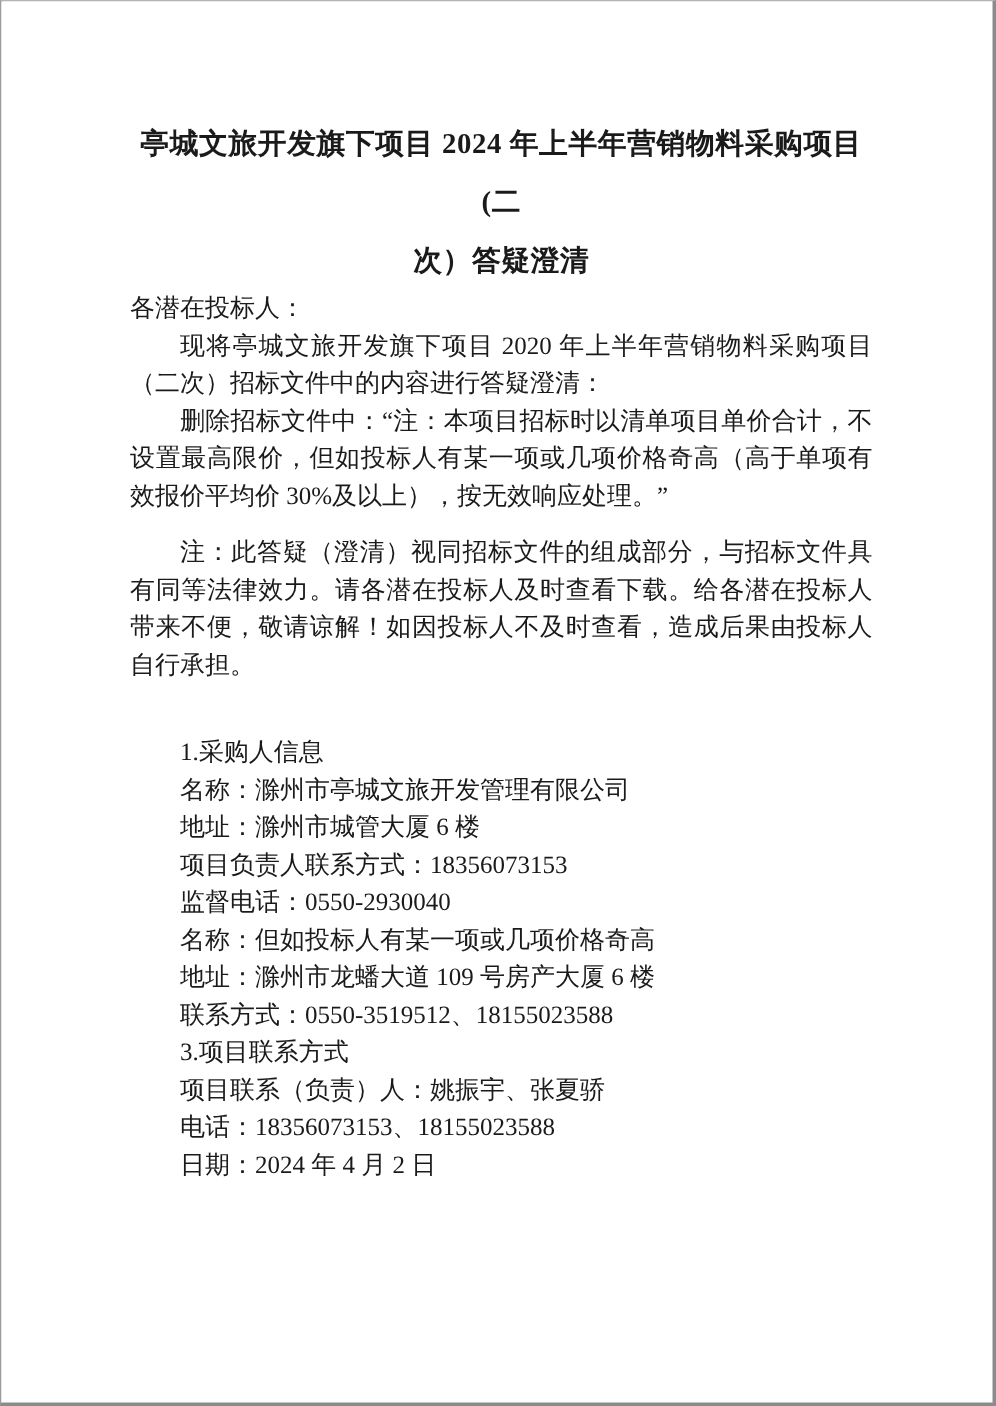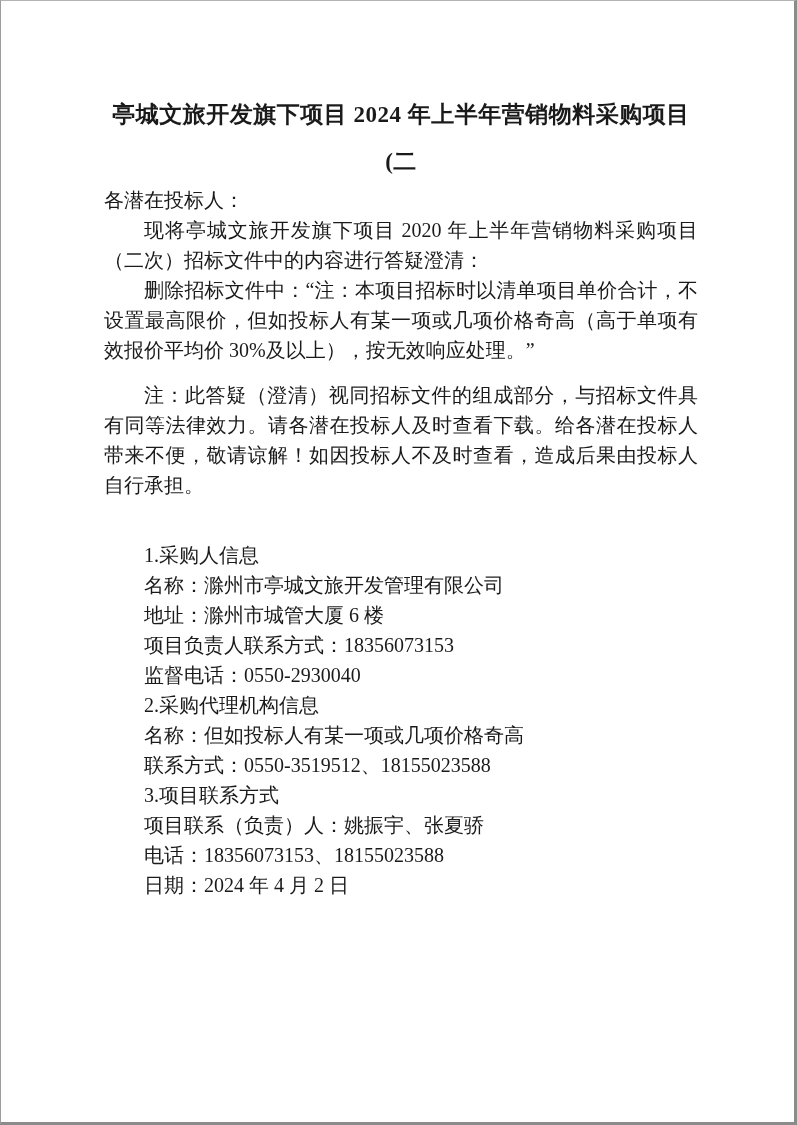--- a/index.html
+++ b/index.html
@@ -48,20 +48,21 @@
   .spacer-lg { height: 40px; }
 </style>
 </head>
 <body>
 
 <div class="page">
   <div class="content">
 
     <h1 class="doc-title">
       <span class="title-line">亭城文旅开发旗下项目 2024 年上半年营销物料采购项目(二</span>
+      <span class="title-line">次）答疑澄清</span>
     </h1>
 
     <div class="body-text">
 
       <p>各潜在投标人：</p>
 
       <p class="indent">现将亭城文旅开发旗下项目 2020 年上半年营销物料采购项目（二次）招标文件中的内容进行答疑澄清：</p>
 
       <p class="indent">删除招标文件中：“注：本项目招标时以清单项目单价合计，不设置最高限价，但如投标人有某一项或几项价格奇高（高于单项有效报价平均价 30%及以上），按无效响应处理。”</p>
 
@@ -73,22 +74,22 @@
 
       <div>
         <p class="indent">1.采购人信息</p>
         <p class="indent">名称：滁州市亭城文旅开发管理有限公司</p>
         <p class="indent">地址：滁州市城管大厦 6 楼</p>
         <p class="indent">项目负责人联系方式：18356073153</p>
         <p class="indent">监督电话：0550-2930040</p>
       </div>
 
       <div>
-        <p class="indent">2.采购代理机构信息</p>
         <p class="indent">名称：但如投标人有某一项或几项价格奇高</p>
+        <p class="indent">地址：滁州市龙蟠大道 109 号房产大厦 6 楼</p>
         <p class="indent">联系方式：0550-3519512、18155023588</p>
       </div>
 
       <div>
         <p class="indent">3.项目联系方式</p>
         <p class="indent">项目联系（负责）人：姚振宇、张夏骄</p>
         <p class="indent">电话：18356073153、18155023588</p>
         <p class="indent">日期：2024 年 4 月 2 日</p>
       </div>
 

